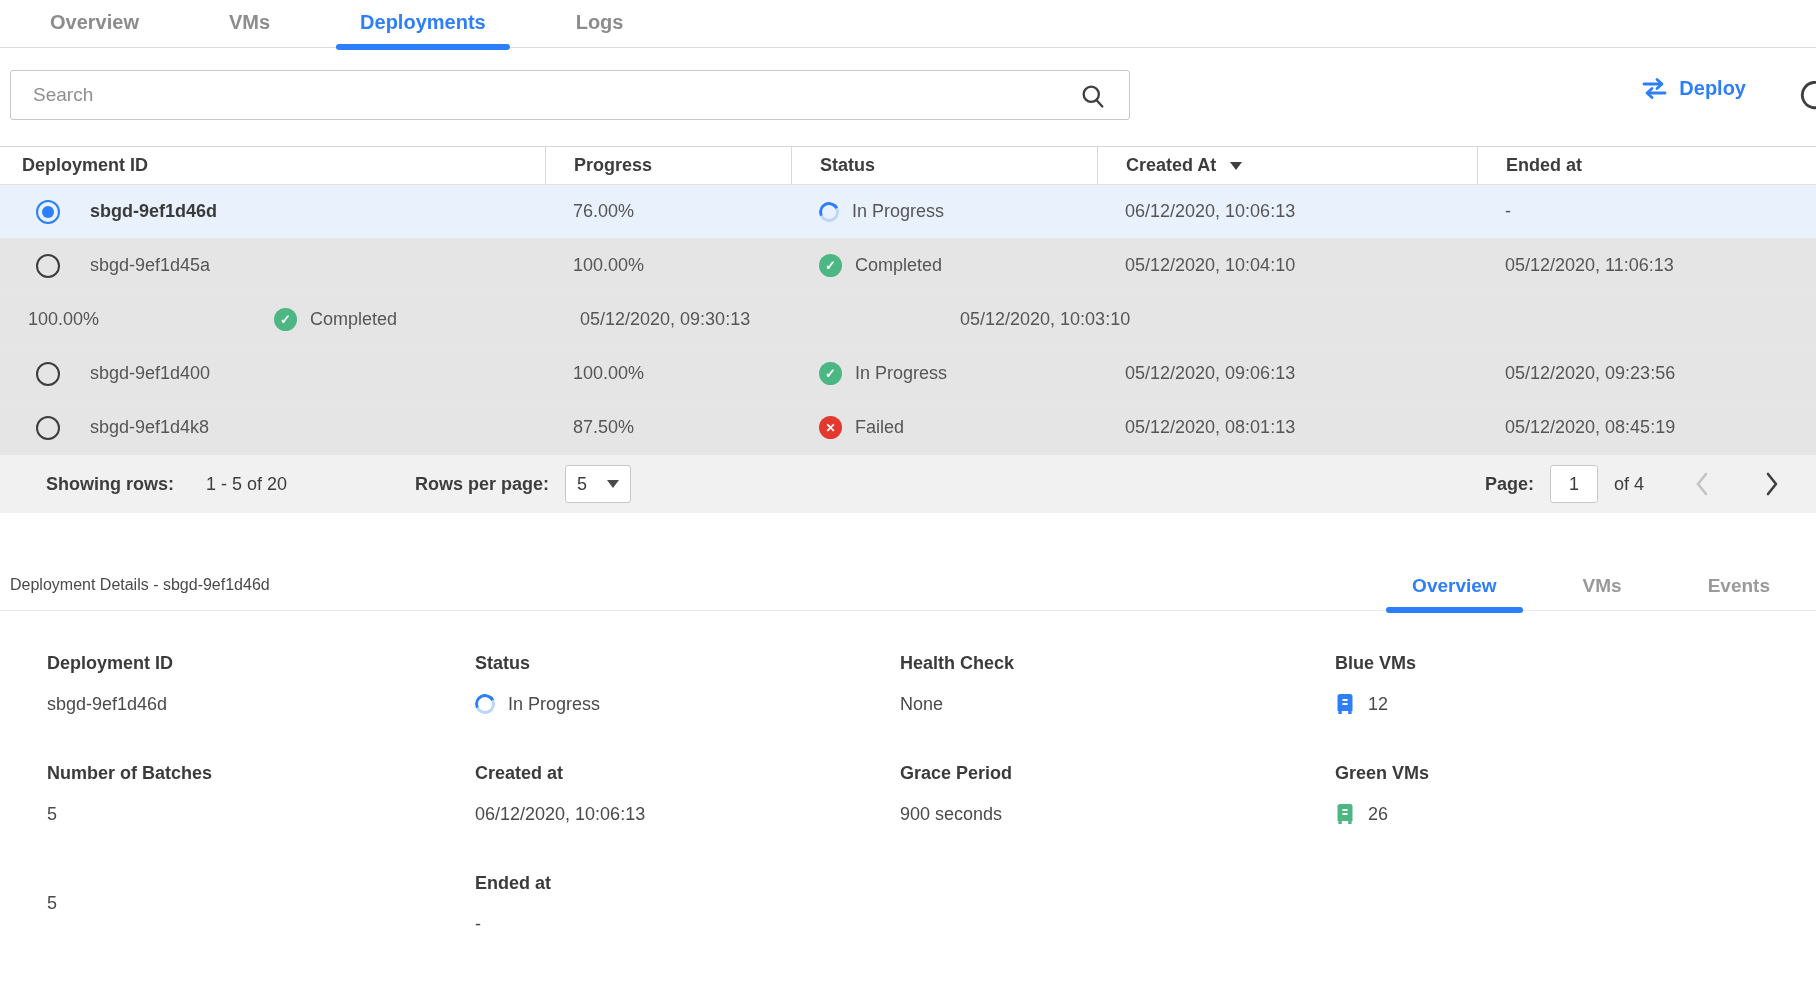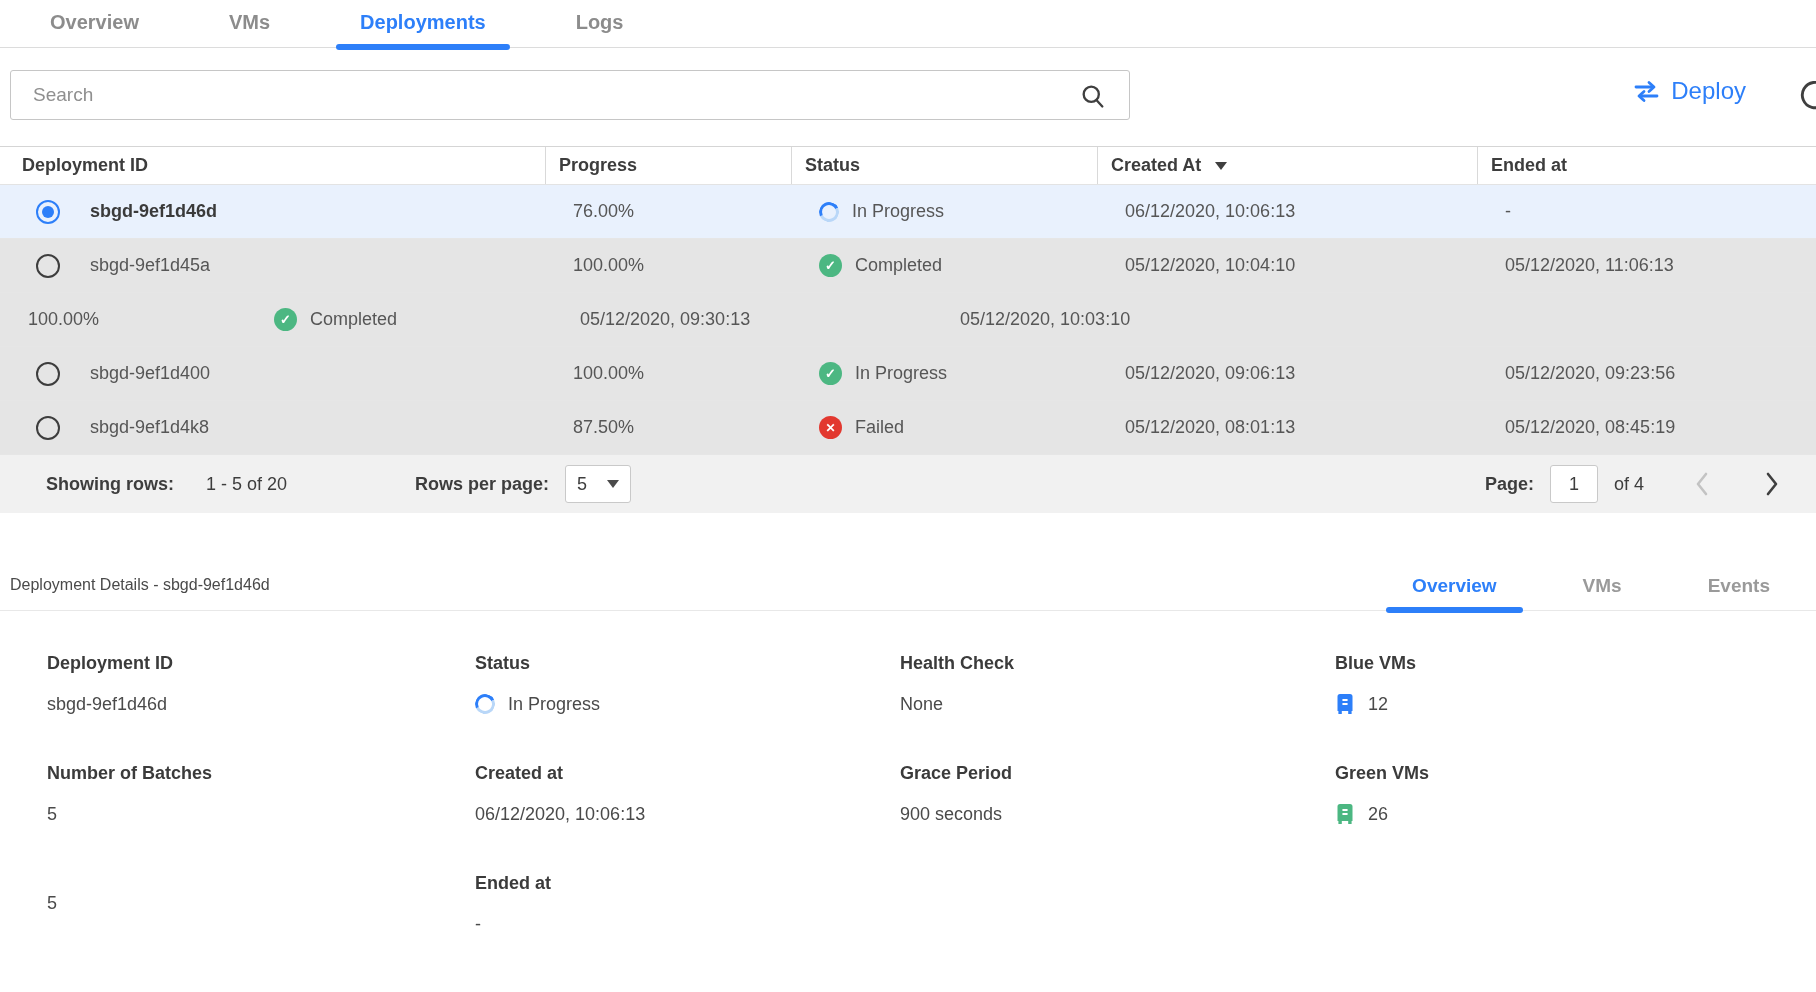--- a/index.html
+++ b/index.html
@@ -12,27 +12,27 @@
   .tab { padding:0 24px 13px; margin-right:42px; font-size:20px; font-weight:bold; color:#8c8c8c; position:relative; cursor:pointer; }
   .tab.active { color:#2d7ff9; }
   .tab.active::after { content:""; position:absolute; left:0; right:0; bottom:-3px; height:6px; background:#2d7ff9; border-radius:3px; }
 
   
   .toolbar { margin:22px 0 0 10px; height:50px; display:flex; align-items:center; position:relative; }
   .searchbox { width:1120px; height:50px; border:1px solid #c6c6c6; border-radius:3px; background:#fff; display:flex; align-items:center; position:relative; }
   .searchbox input { border:none; outline:none; flex:1; font-size:19px; color:#333; padding:0 64px 0 22px; background:transparent; font-family:inherit; }
   .searchbox input::placeholder { color:#8f8f8f; }
   .search-ic { position:absolute; right:22px; top:11px; }
-  .deploy { position:absolute; right:70px; top:7px; display:flex; align-items:center; gap:11px; background:none; border:none; color:#2d7ff9; font-size:24px; font-weight:normal; cursor:pointer; font-family:inherit; }
+  .deploy { position:absolute; right:70px; top:7px; display:flex; align-items:center; gap:11px; background:none; border:none; color:#2d7ff9; font-size:20px; font-weight:bold; cursor:pointer; font-family:inherit; }
   .refresh { position:absolute; right:-18px; top:6px; }
 
   
   .table { margin-top:26px; border-top:1px solid #d5d5d5; }
   .thead { display:flex; height:38px; align-items:center; border-bottom:1px solid #e3e3e3; font-weight:bold; font-size:18px; color:#3d3d3d; }
-  .th { display:flex; align-items:center; height:100%; padding-left:13px; }
+  .th { display:flex; align-items:center; height:100%; padding-left:28px; }
   .th.c1 { padding-left:22px; }
   .th:not(.c1) { border-left:1px solid #d9d9d9; }
   .c1 { width:545px; }
   .c2 { width:246px; }
   .c3 { width:306px; }
   .c4 { width:380px; }
   .c5 { flex:1; }
   .caret { width:0; height:0; border-left:6px solid transparent; border-right:6px solid transparent; border-top:8px solid #3f3f3f; margin-left:14px; display:inline-block; }
 
   .trow { display:flex; height:54px; align-items:center; border-bottom:1px solid #e6e6e6; font-size:18px; color:#565656; background:#e5e5e5; cursor:pointer; }

